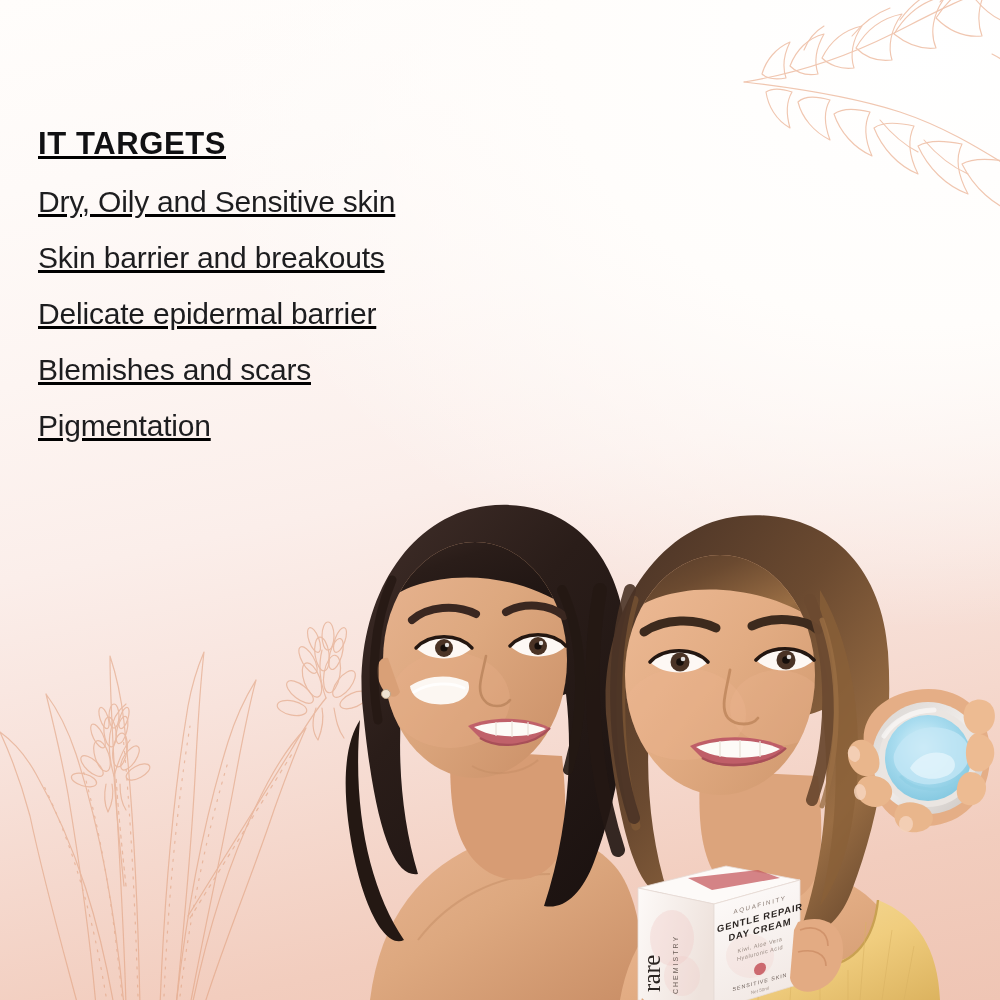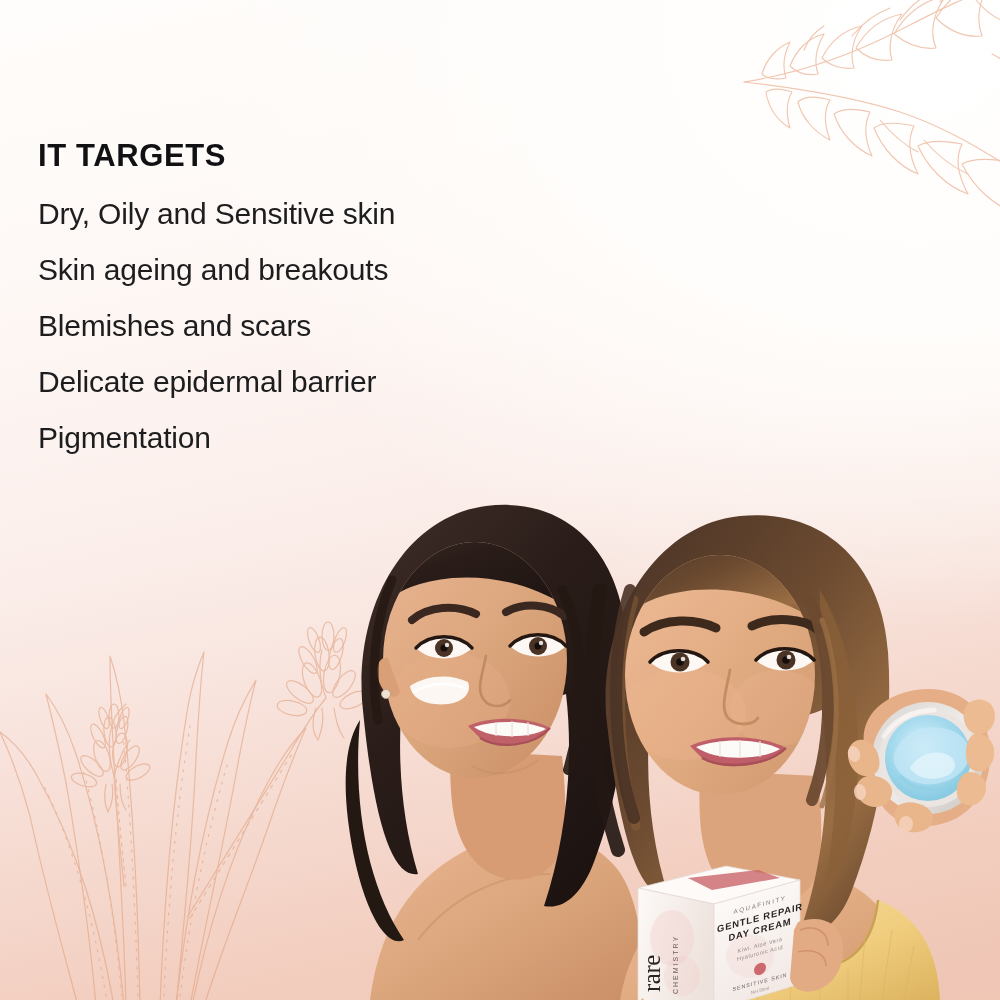--- a/index.html
+++ b/index.html
@@ -21,21 +21,21 @@
         #f5d8cd 74%,
         #f2cdbe 86%,
         #efc5b4 100%);
   }
   
   .deco{position:absolute;pointer-events:none;}
   #deco-top-right{top:-38px;right:-34px;width:330px;height:250px;opacity:.85;}
   #deco-bottom-left{left:-26px;bottom:-6px;width:420px;height:420px;opacity:.95;}
 
   
-  #copy{position:absolute;left:38px;top:140px;width:660px;z-index:6;}
+  #copy{position:absolute;left:38px;top:128px;width:660px;z-index:6;text-decoration:underline;}
   #heading{
     font-size:31px;font-weight:700;letter-spacing:.6px;color:#111113;
     margin:0 0 28px 0;line-height:1;
   }
   .target-line{
     font-size:30px;font-weight:300;color:#1d1d1f;
     line-height:1;margin:0 0 26px 0;letter-spacing:-.2px;
     white-space:nowrap;
   }
   .target-line:last-child{margin-bottom:8px;}
@@ -133,23 +133,23 @@
         <ellipse cx="14" cy="-58" rx="5" ry="13" transform="rotate(20 14 -58)"></ellipse>
         <path d="M-10 10 C-14 22 -14 34 -8 42 C-4 32 -2 20 -4 10"></path>
         <path d="M8 10 C10 22 12 32 18 40"></path>
       </g>
     </g>
   </svg>
 
   <div id="copy">
     <h1 id="heading">IT TARGETS</h1>
     <p class="target-line">Dry, Oily and Sensitive skin</p>
-    <p class="target-line">Skin ageing and breakouts</p>
+    <p class="target-line">Skin barrier and breakouts</p>
+    <p class="target-line">Delicate epidermal barrier</p>
     <p class="target-line">Blemishes and scars</p>
-    <p class="target-line">Delicate epidermal barrier</p>
     <p class="target-line">Pigmentation</p>
   </div>
 
   <svg id="photo" viewBox="0 0 700 530">
     <defs>
       <linearGradient id="skinL" x1="0" y1="0" x2="1" y2="1">
         <stop offset="0%" stop-color="#e8b491"></stop>
         <stop offset="45%" stop-color="#dda87f"></stop>
         <stop offset="100%" stop-color="#c98e66"></stop>
       </linearGradient>

